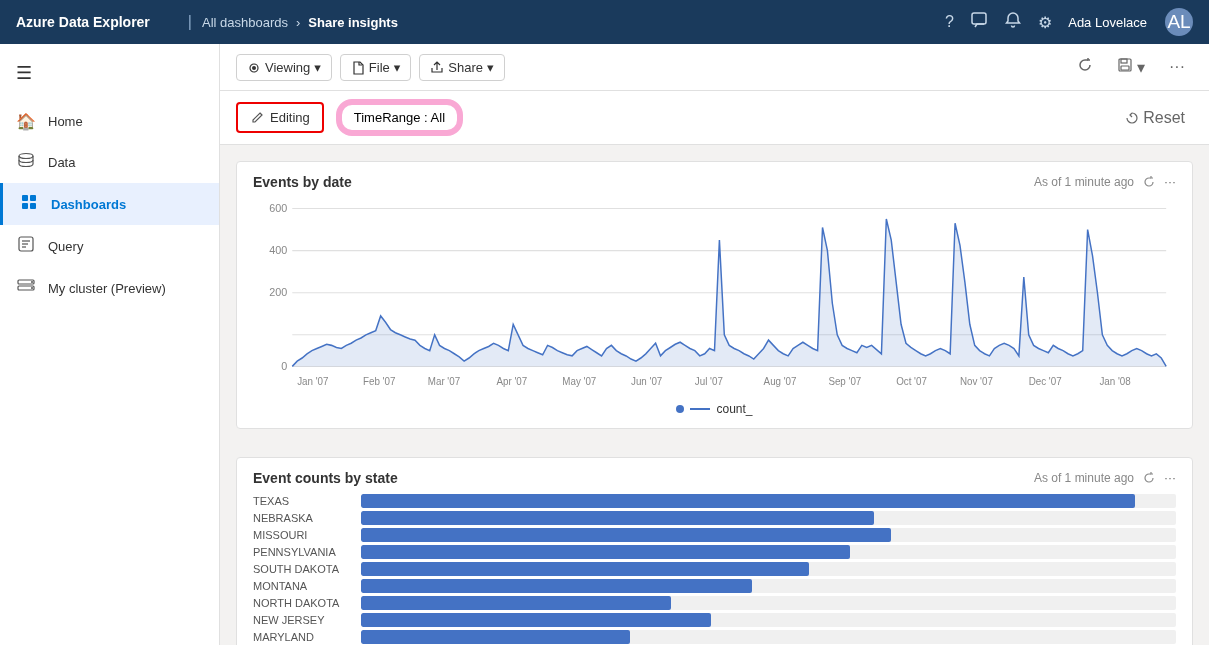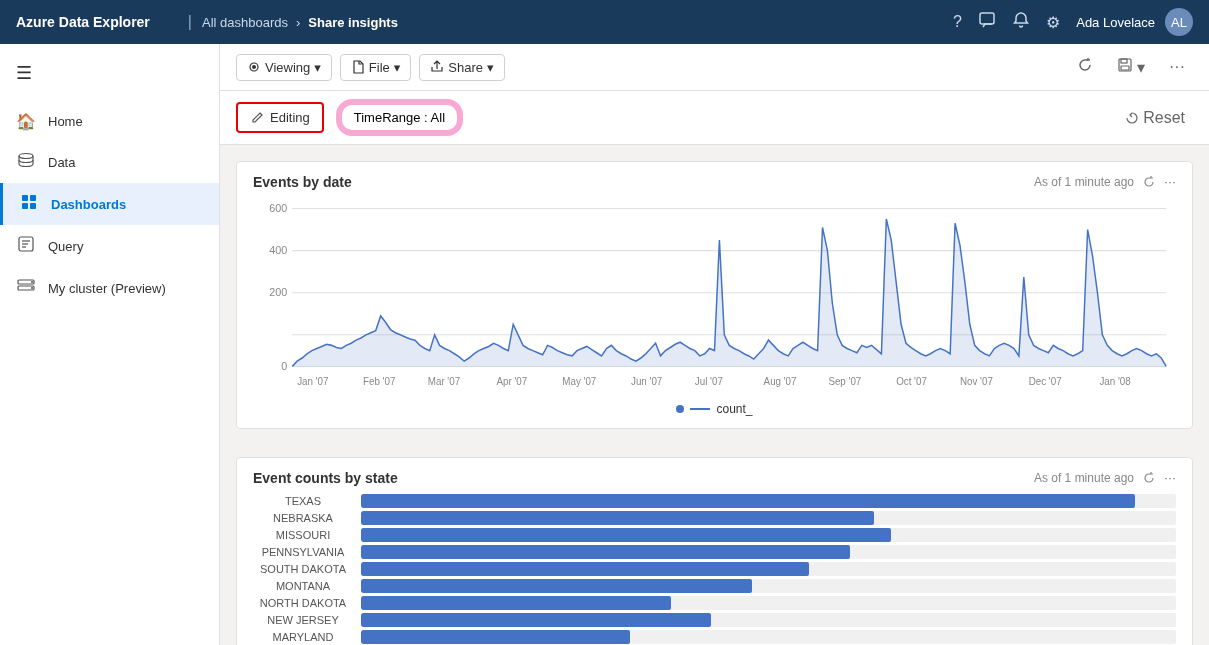--- a/index.html
+++ b/index.html
@@ -15,22 +15,22 @@
       padding: 0 16px;
       flex-shrink: 0;
     }
     .topnav-brand { font-size: 14px; font-weight: 600; margin-right: 28px; }
     .topnav-sep { color: #8aa8c8; margin: 0 10px; font-size: 16px; }
     .topnav-link { color: #c8d8e8; font-size: 13px; cursor: pointer; }
     .topnav-arrow { color: #c8d8e8; margin: 0 8px; }
     .topnav-current { font-weight: 600; font-size: 13px; }
     .topnav-right { margin-left: auto; display: flex; align-items: center; gap: 16px; }
     .topnav-icon { color: #c8d8e8; cursor: pointer; font-size: 16px; }
-    .topnav-user { display: flex; align-items: center; gap: 10px; color: #fff; font-size: 13px; cursor: pointer; }
-    .topnav-avatar { width: 28px; height: 28px; border-radius: 50%; background: #6b8cba; display: flex; align-items: center; justify-content: center; font-size: 13px; color: #fff; }
+    .topnav-user { display: flex; align-items: center; gap: 18px; color: #fff; font-size: 13px; cursor: pointer; }
+    .topnav-avatar { width: 28px; height: 28px; border-radius: 50%; background: #6b8cba; display: flex; align-items: center; justify-content: center; font-size: 19px; color: #fff; }
 
     
     .main-layout {
       display: flex;
       flex: 1;
       overflow: hidden;
     }
 
     
     .sidebar {
@@ -74,21 +74,21 @@
       background: #fff;
       border-bottom: 1px solid #e0e0e0;
       padding: 8px 16px;
       display: flex;
       align-items: center;
       gap: 8px;
       flex-shrink: 0;
     }
     .toolbar-btn {
       display: flex;
-      align-items: flex-start;
+      align-items: flex-end;
       gap: 4px;
       padding: 5px 10px;
       border: 1px solid #d0d0d0;
       border-radius: 4px;
       background: #fff;
       cursor: pointer;
       font-size: 13px;
       color: #333;
     }
     .toolbar-right { margin-left: auto; display: flex; align-items: center; gap: 8px; }
@@ -193,21 +193,21 @@
       gap: 3px;
       margin-top: 4px;
     }
     .bar-row {
       display: flex;
       align-items: center;
       gap: 8px;
     }
     .bar-label {
       width: 100px;
-      text-align: center;
+      text-align: left;
       font-size: 11px;
       color: #555;
       flex-shrink: 0;
     }
     .bar-track {
       flex: 1;
       height: 14px;
       background: #f0f0f0;
       border-radius: 2px;
       overflow: hidden;

